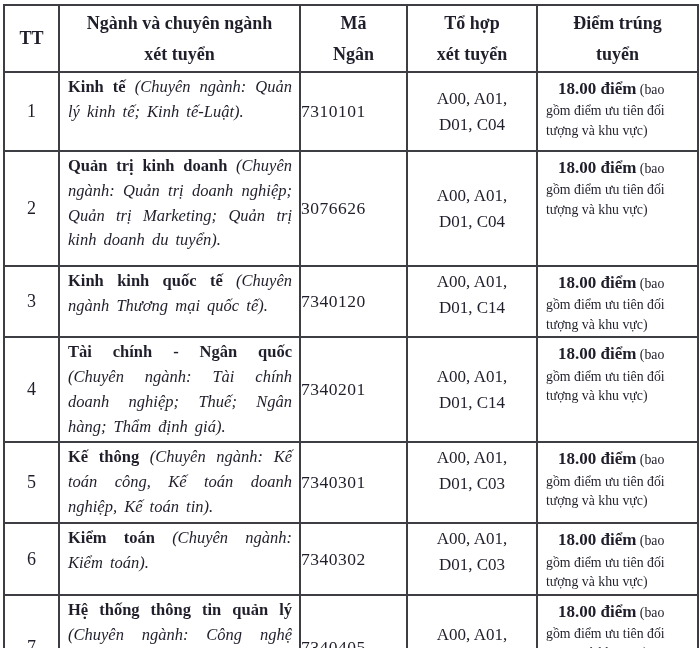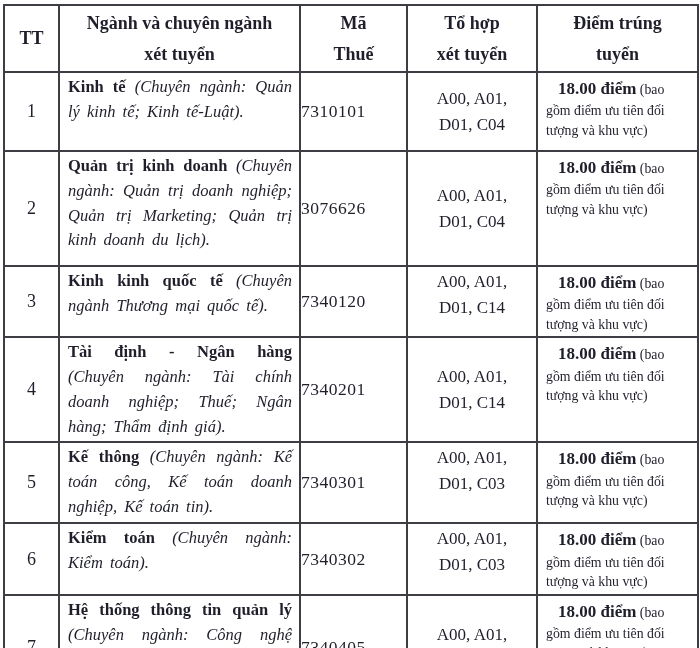--- a/index.html
+++ b/index.html
@@ -78,21 +78,21 @@
   </colgroup>
   <thead>
     <tr style="height:58px">
       <th>TT</th>
       <th>
         <div>Ngành và chuyên ngành</div>
         <div>xét tuyển</div>
       </th>
       <th>
         <div>Mã</div>
-        <div>Thuế</div>
+        <div>Ngân</div>
       </th>
       <th>
         <div>Tổ hợp</div>
         <div>xét tuyển</div>
       </th>
       <th>
         <div>Điểm trúng</div>
         <div>tuyển</div>
       </th>
     </tr>
@@ -113,21 +113,21 @@
       <td class="score-cell">
         <span class="score">18.00 điểm</span>
         <span class="score-note">(bao gồm điểm ưu tiên đối tượng và khu vực)</span>
       </td>
     </tr>
 
     <tr style="height:115px">
       <td class="tt">2</td>
       <td class="major-cell">
         <span class="major">Quản trị kinh doanh</span>
-        <span class="detail">(Chuyên ngành: Quản trị doanh nghiệp; Quản trị Marketing; Quản trị kinh doanh du lịch).</span>
+        <span class="detail">(Chuyên ngành: Quản trị doanh nghiệp; Quản trị Marketing; Quản trị kinh doanh du tuyển).</span>
       </td>
       <td class="code">3076626</td>
       <td class="combos">
         <div>A00, A01,</div>
         <div>D01, C04</div>
       </td>
       <td class="score-cell">
         <span class="score">18.00 điểm</span>
         <span class="score-note">(bao gồm điểm ưu tiên đối tượng và khu vực)</span>
       </td>
@@ -146,21 +146,21 @@
       </td>
       <td class="score-cell">
         <span class="score">18.00 điểm</span>
         <span class="score-note">(bao gồm điểm ưu tiên đối tượng và khu vực)</span>
       </td>
     </tr>
 
     <tr style="height:90px">
       <td class="tt">4</td>
       <td class="major-cell">
-        <span class="major">Tài định - Ngân hàng</span>
+        <span class="major">Tài chính - Ngân quốc</span>
         <span class="detail">(Chuyên ngành: Tài chính doanh nghiệp; Thuế; Ngân hàng; Thẩm định giá).</span>
       </td>
       <td class="code">7340201</td>
       <td class="combos">
         <div>A00, A01,</div>
         <div>D01, C14</div>
       </td>
       <td class="score-cell">
         <span class="score">18.00 điểm</span>
         <span class="score-note">(bao gồm điểm ưu tiên đối tượng và khu vực)</span>

